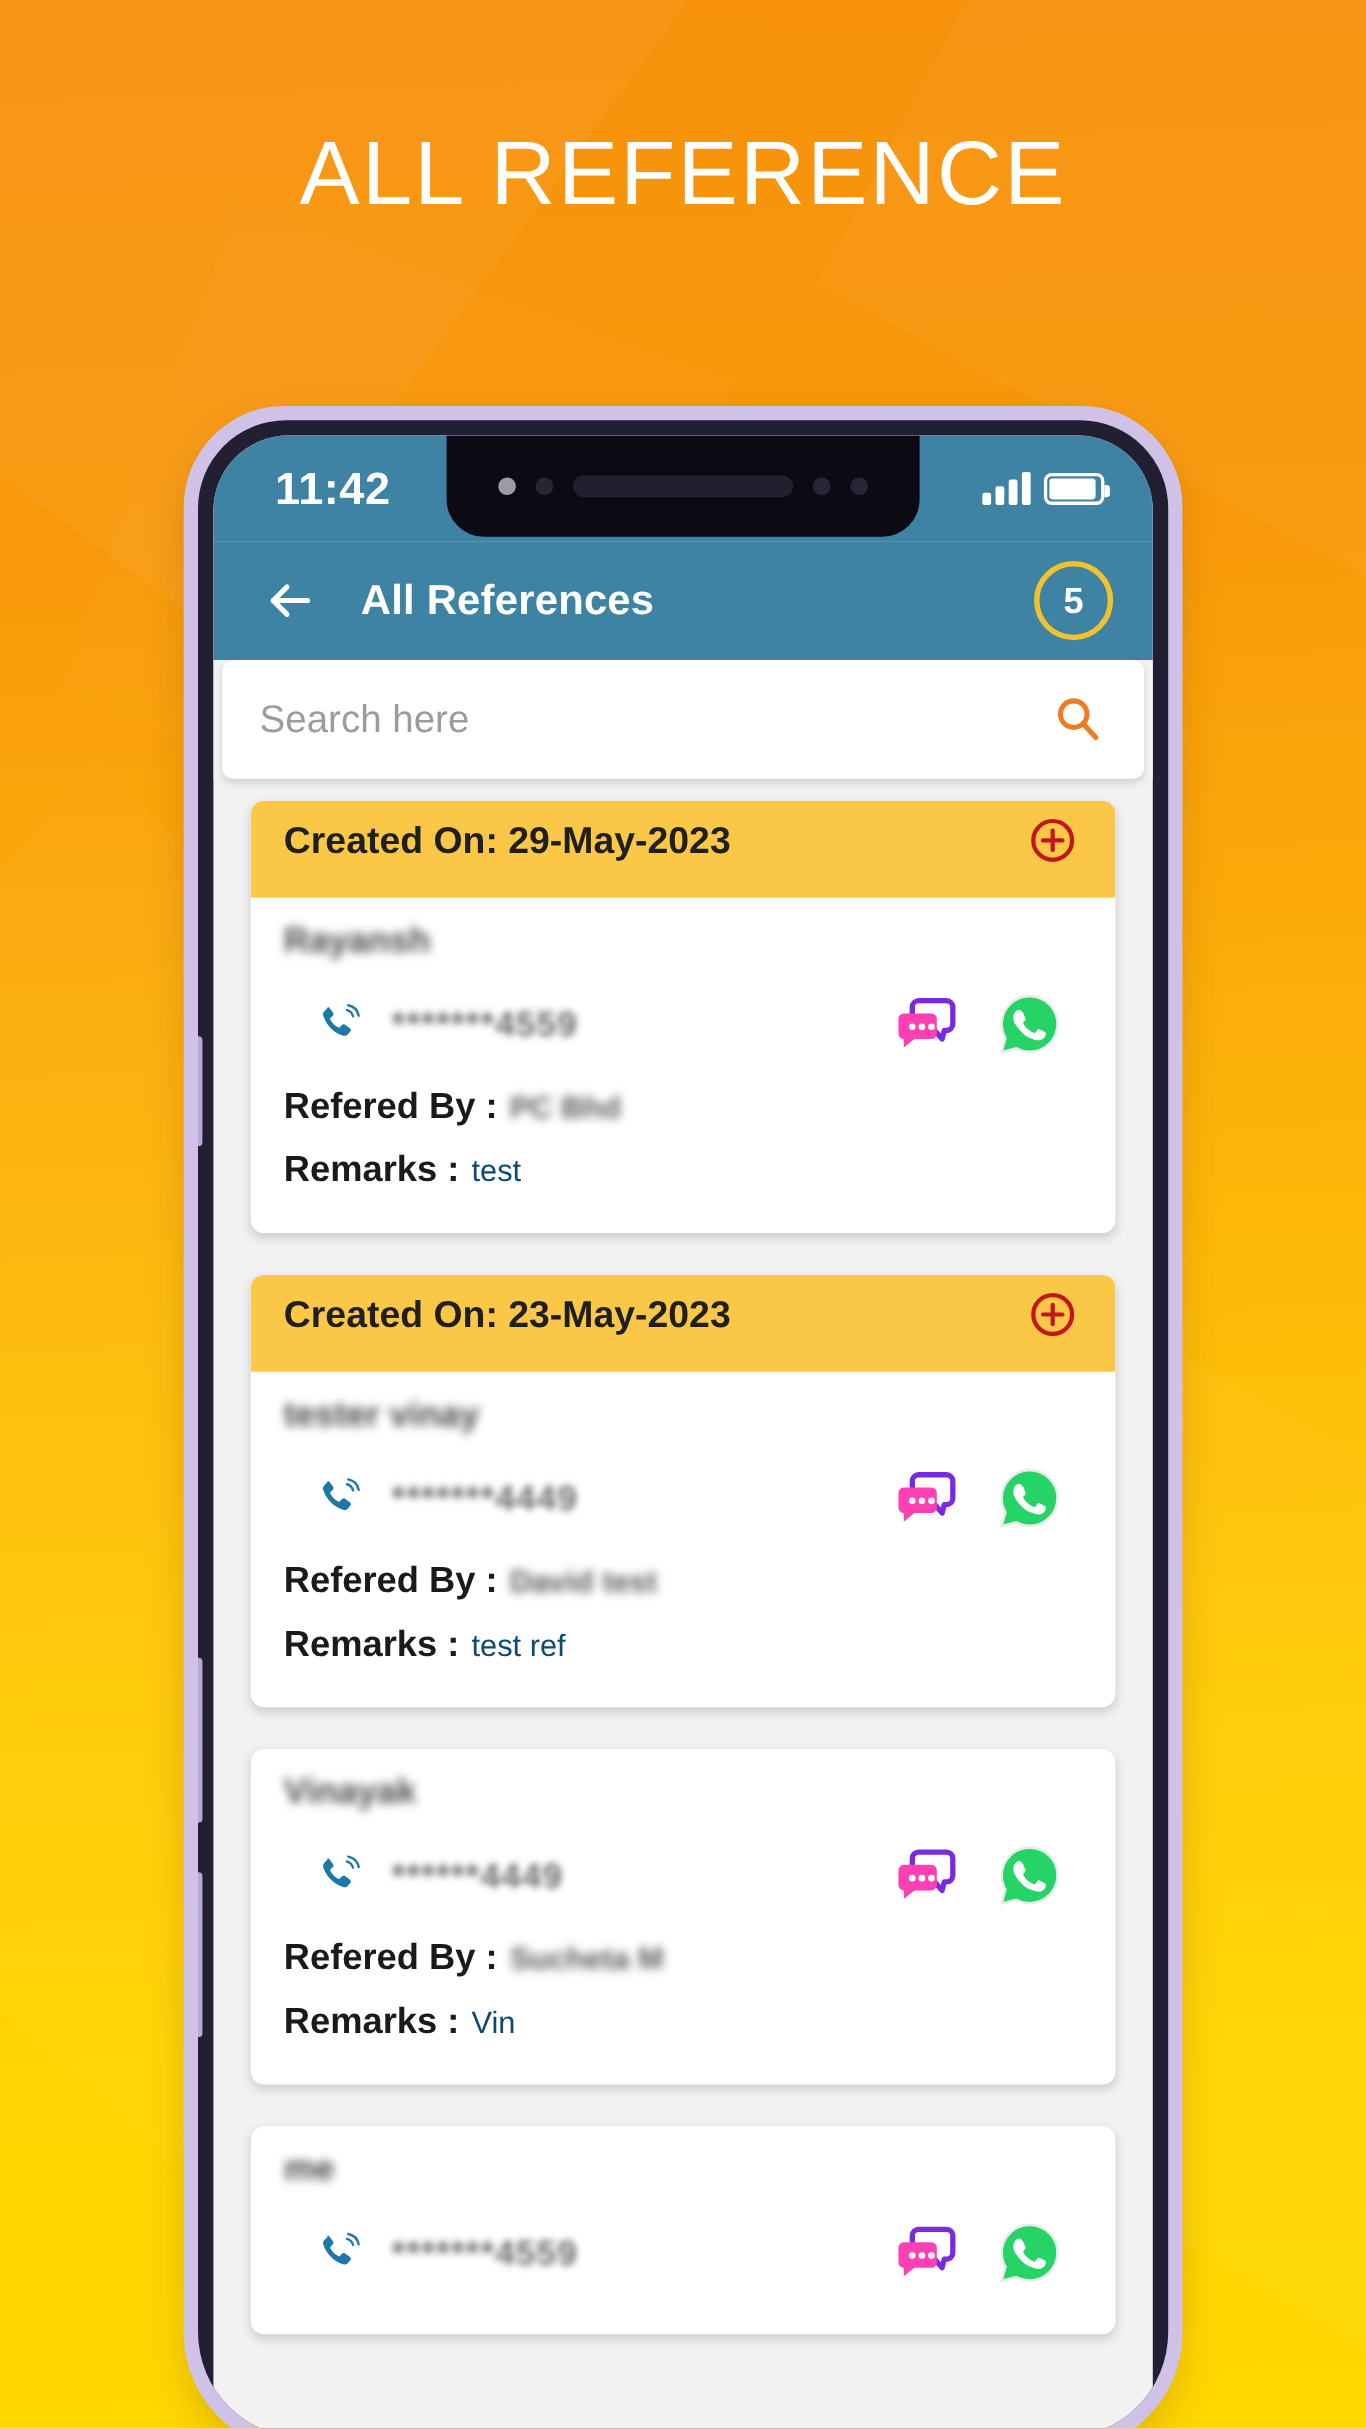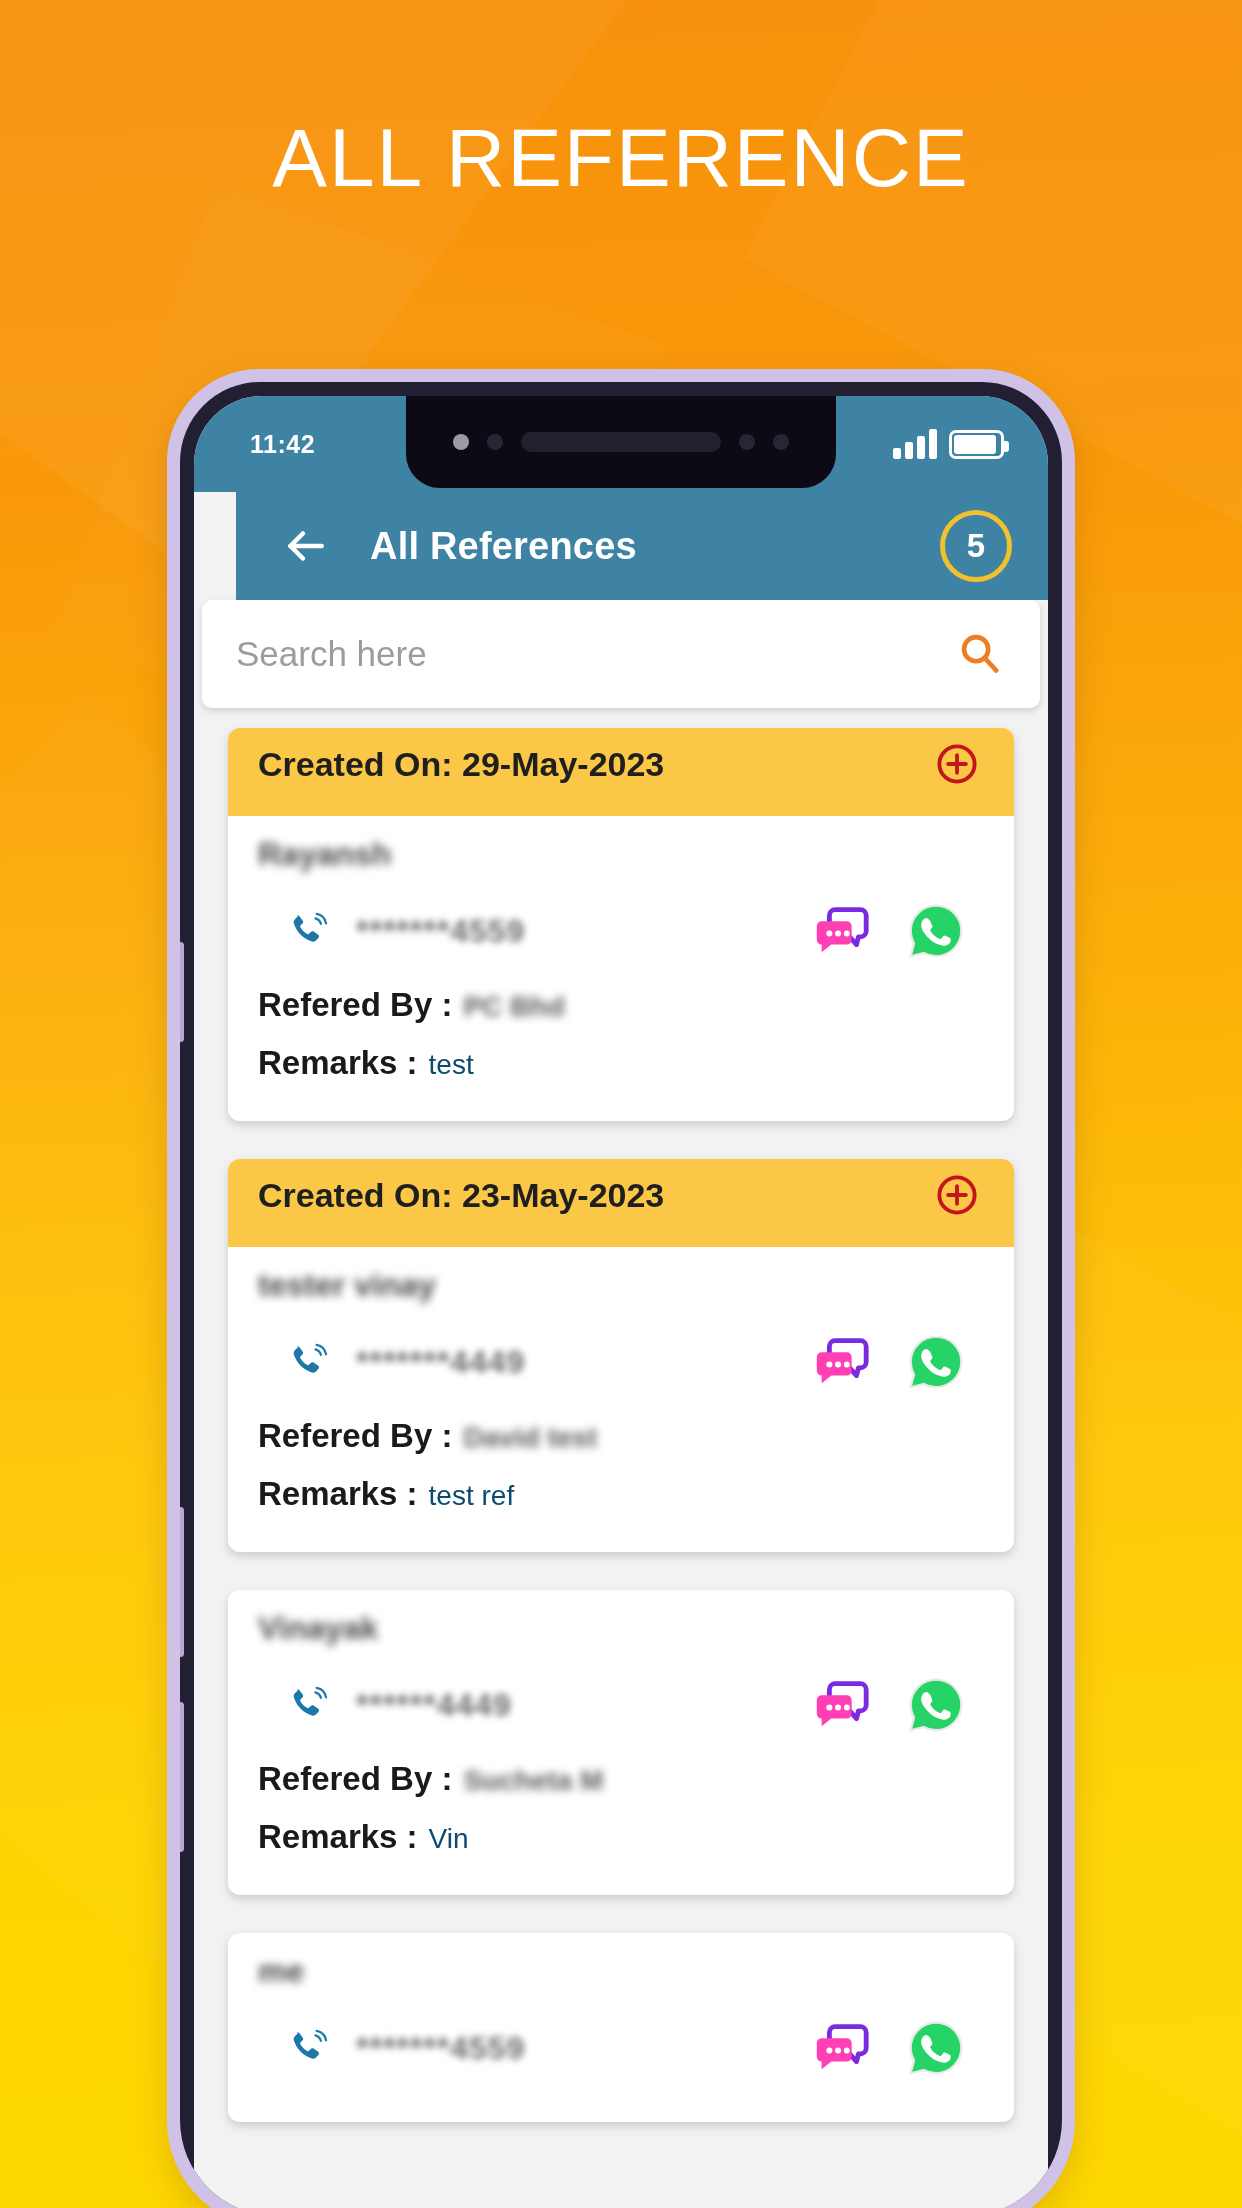--- a/index.html
+++ b/index.html
@@ -81,21 +81,21 @@
 
   
   #statusbar{
     position:relative; z-index:2;
     height:96px;
     background:#3E82A4;
     display:flex; align-items:center;
     padding:0 44px 0 56px;
     color:#FFFFFF;
   }
-  #status-time{ font-size:25px; font-weight:700; letter-spacing:.5px; }
+  #status-time{ font-size:41px; font-weight:700; letter-spacing:.5px; }
   #status-right{ margin-left:auto; display:flex; align-items:flex-end; gap:12px; }
   .bars{ display:flex; align-items:flex-end; gap:4px; height:30px; }
   .bars i{ display:block; width:8px; background:#fff; border-radius:2px; }
   .bars i:nth-child(1){ height:11px; }
   .bars i:nth-child(2){ height:17px; }
   .bars i:nth-child(3){ height:23px; }
   .bars i:nth-child(4){ height:30px; }
   .battery{ position:relative; width:55px; height:29px; border:3px solid #fff; border-radius:7px; }
   .battery::after{ content:""; position:absolute; right:-8px; top:8px; width:5px; height:11px;
                    background:#fff; border-radius:0 3px 3px 0; }
@@ -114,21 +114,20 @@
   .nc-dot.lit{ background:#9C9AA5; }
   .nc-slot{ width:200px; height:20px; border-radius:12px; background:#231F2E; }
 
   
   #appbar{
     height:108px;
     background:#3E82A4;
     display:flex; align-items:center;
     padding:0 36px 0 44px;
     position:relative;
-    margin-left:42px;
   }
   #back-arrow{ width:50px; height:50px; color:#fff; display:flex; align-items:center; justify-content:center; }
   #appbar-title{
     color:#FFFFFF; font-size:38px; font-weight:700;
     margin-left:40px; letter-spacing:.2px;
   }
   #count-badge{
     margin-left:auto;
     width:72px; height:72px; border-radius:50%;
     border:5px solid #F2C12E;

